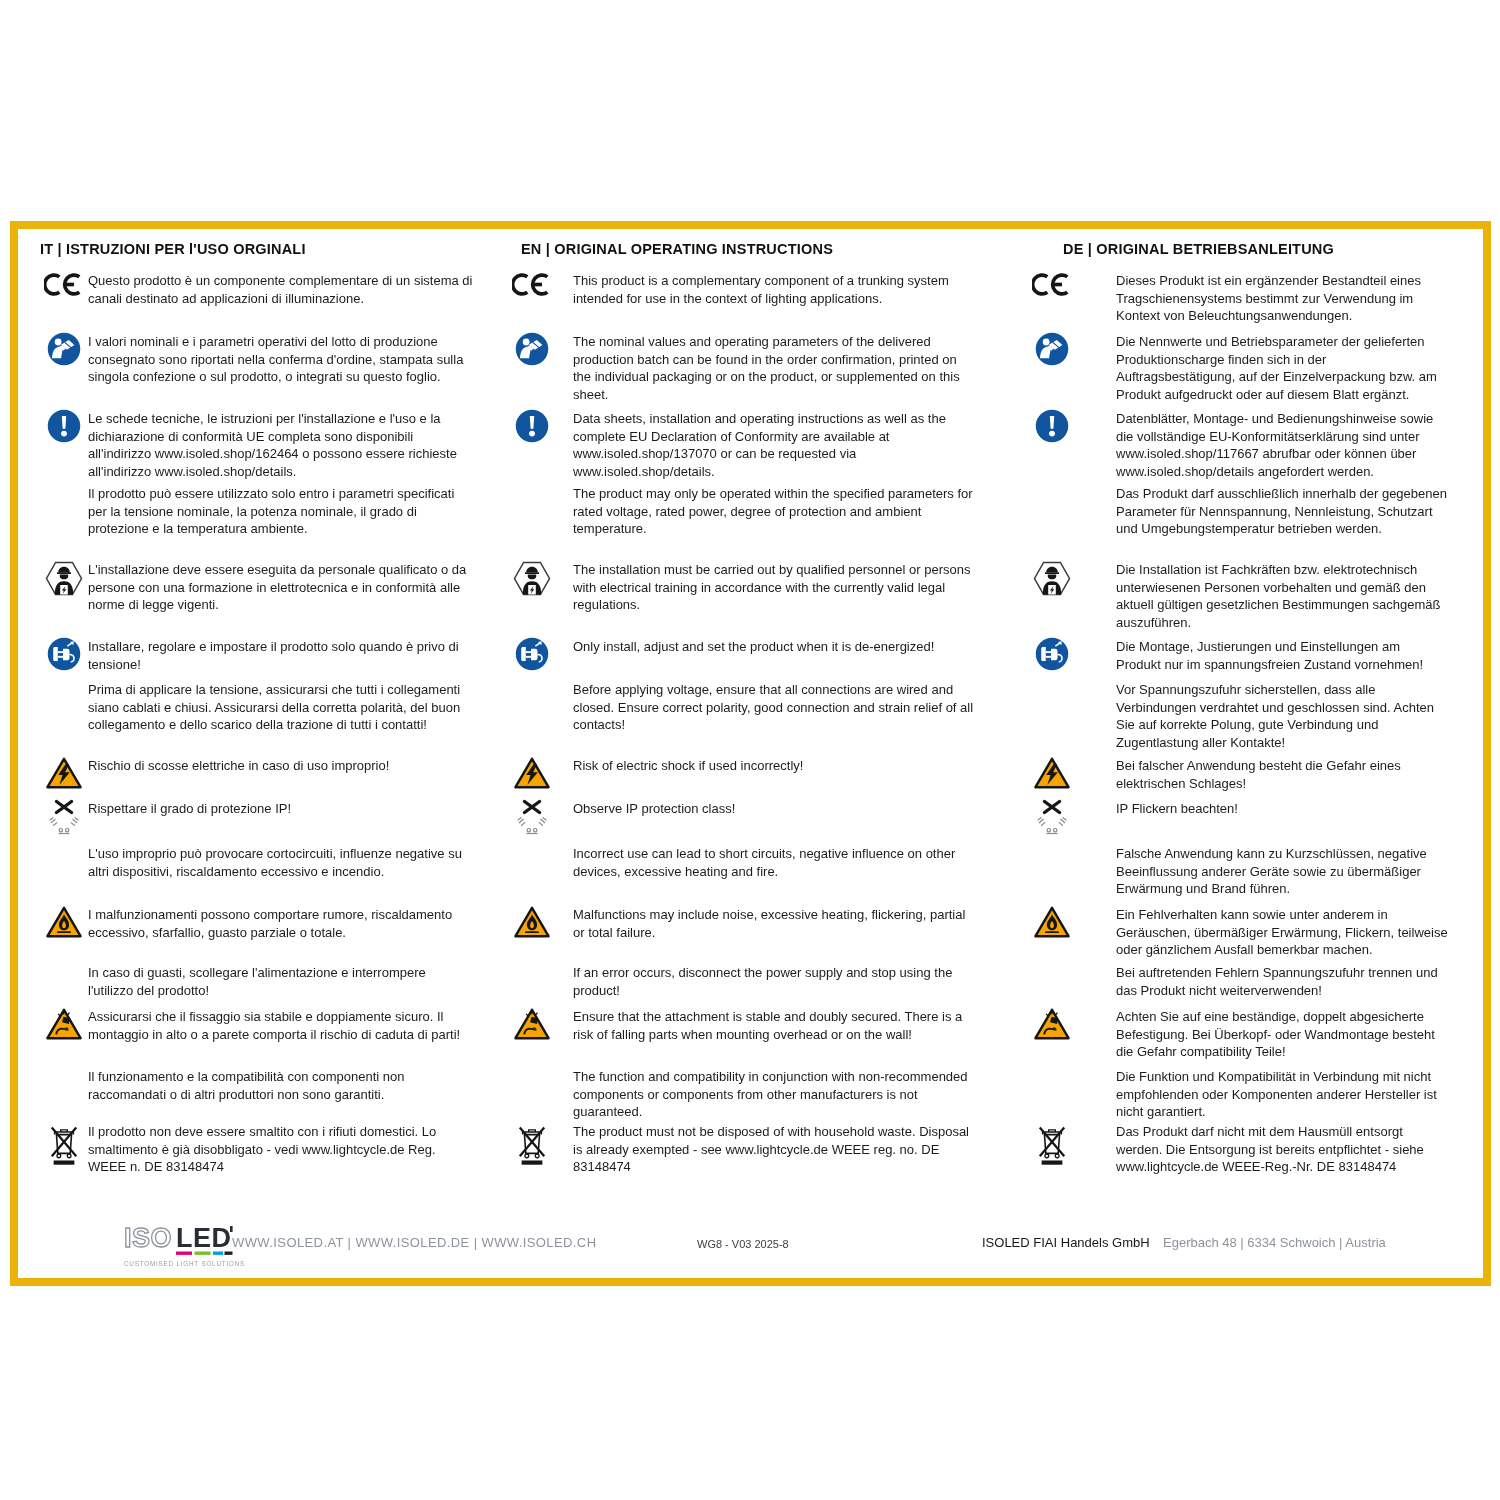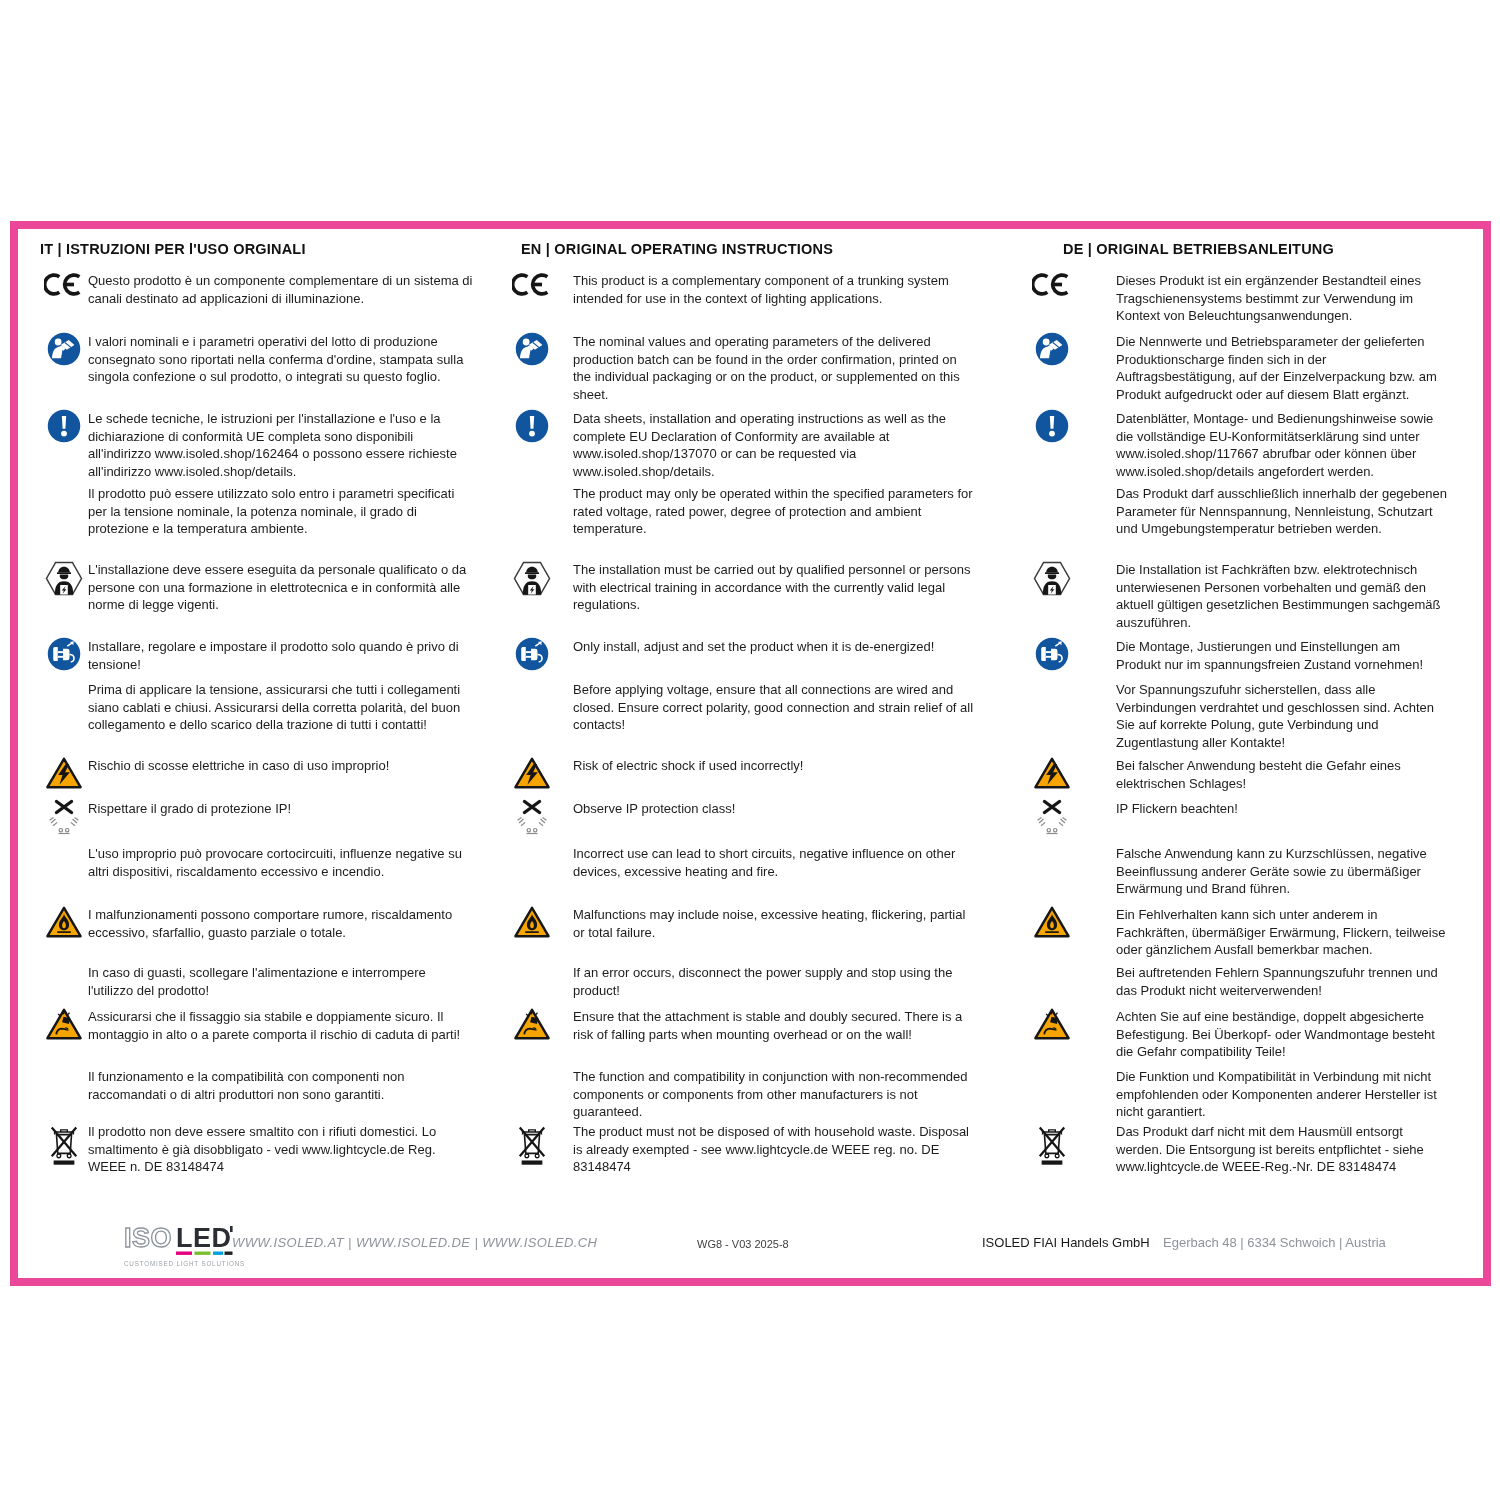--- a/index.html
+++ b/index.html
@@ -1,29 +1,29 @@
 <!DOCTYPE html>
 <html><head>
 <meta charset="utf-8">
 <style>
   html,body{margin:0;padding:0;background:#fff;}
   body{width:1500px;height:1500px;position:relative;font-family:"Liberation Sans",sans-serif;color:#1c1c1c;overflow:hidden;}
-  .frame{position:absolute;left:10px;top:221px;width:1465px;height:1049px;border:8px solid #ec4899;background:#fff;}
+  .frame{position:absolute;left:10px;top:221px;width:1465px;height:1049px;border:8px solid #eab308;background:#fff;}
   .col{position:absolute;top:0;bottom:0;}
   .col-0{left:24px;--tx:46px;--tw:385px;--hx:-2px;}
   .col-1{left:492px;--tx:63px;--tw:402px;--hx:11px;}
   .col-2{left:1012px;--tx:86px;--tw:332px;--hx:33px;}
   .hdr{position:absolute;top:12px;left:var(--hx);margin:0;font-size:14.5px;font-weight:bold;letter-spacing:.2px;white-space:nowrap;color:#111;}
   .item{position:absolute;left:0;width:calc(var(--tx) + var(--tw));}
   .item .icon{position:absolute;left:0;top:-1px;width:44px;display:flex;justify-content:center;}
   .item .icon svg{display:block;}
   .item .txt{position:absolute;left:var(--tx);top:0;width:var(--tw);margin:0;font-size:13px;line-height:17.5px;color:#1d1d1d;}
   .footer-el{position:absolute;white-space:nowrap;}
   .logo{left:82px;top:994px;margin-left:24px;}
-  .websites{left:214px;top:1006px;font-size:13px;color:#8e939b;letter-spacing:.4px;font-style:italic;}
+  .websites{left:214px;top:1006px;font-size:13px;color:#8e939b;letter-spacing:.4px;}
   .doccode{left:679px;top:1009px;font-size:11px;color:#3f3f3f;}
   .company{left:964px;top:1006px;font-size:13px;font-weight:normal;color:#181818;}
   .address{left:1145px;top:1006px;font-size:13px;color:#8e939b;}
 </style>
 </head>
 <body>
 
 <div class="frame">
 
   <section class="col col-0">
@@ -421,21 +421,21 @@
       </div>
       <div class="item" style="top: 677px;">
         <span class="icon">
           <svg width="38" height="34" viewBox="0 0 40 36">
             <path d="M20 3 L37.5 33 H2.5 Z" fill="#f6a500" stroke="#161616" stroke-width="2.6" stroke-linejoin="round"></path>
             <path d="M20 9.5 C20.6 12 22.6 13.6 23.8 15.6 C25 17.6 25.4 19.4 25.4 21 C25.4 24.6 23 26.8 20 26.8 C17 26.8 14.6 24.6 14.6 21 C14.6 18.4 15.8 16.6 17.2 14.6 C18.2 13.2 19.6 11.8 20 9.5 Z" fill="#161616"></path>
             <path d="M20 17 C21.4 19 22 20.2 22 21.8 C22 23.6 21.2 24.6 20 24.6 C18.8 24.6 18 23.6 18 21.8 C18 20.2 18.6 19 20 17 Z" fill="#f6a500"></path>
             <rect x="12.8" y="27.8" width="14.4" height="1.8" fill="#161616"></rect>
           </svg>
         </span>
-        <p class="txt">Ein Fehlverhalten kann sich unter anderem in Fachkräften, übermäßiger Erwärmung, Flickern, teilweise oder gänzlichem Ausfall bemerkbar machen.</p>
+        <p class="txt">Ein Fehlverhalten kann sowie unter anderem in Geräuschen, übermäßiger Erwärmung, Flickern, teilweise oder gänzlichem Ausfall bemerkbar machen.</p>
       </div>
       <div class="item" style="top: 735px;">
         <p class="txt">Bei auftretenden Fehlern Spannungszufuhr trennen und das Produkt nicht weiterverwenden!</p>
       </div>
       <div class="item" style="top: 779px;">
         <span class="icon">
           <svg width="38" height="34" viewBox="0 0 40 36">
             <path d="M20 3 L37.5 33 H2.5 Z" fill="#f6a500" stroke="#161616" stroke-width="2.6" stroke-linejoin="round"></path>
             <rect x="18.6" y="11" width="7.4" height="6.2" transform="rotate(14 22.3 14.1)" fill="#161616"></rect>
             <path d="M15.8 9.2 L13.8 7.4 M19.8 7.8 L19.2 5.4 M24.2 8 L25.8 6" stroke="#161616" stroke-width="1.4"></path>

